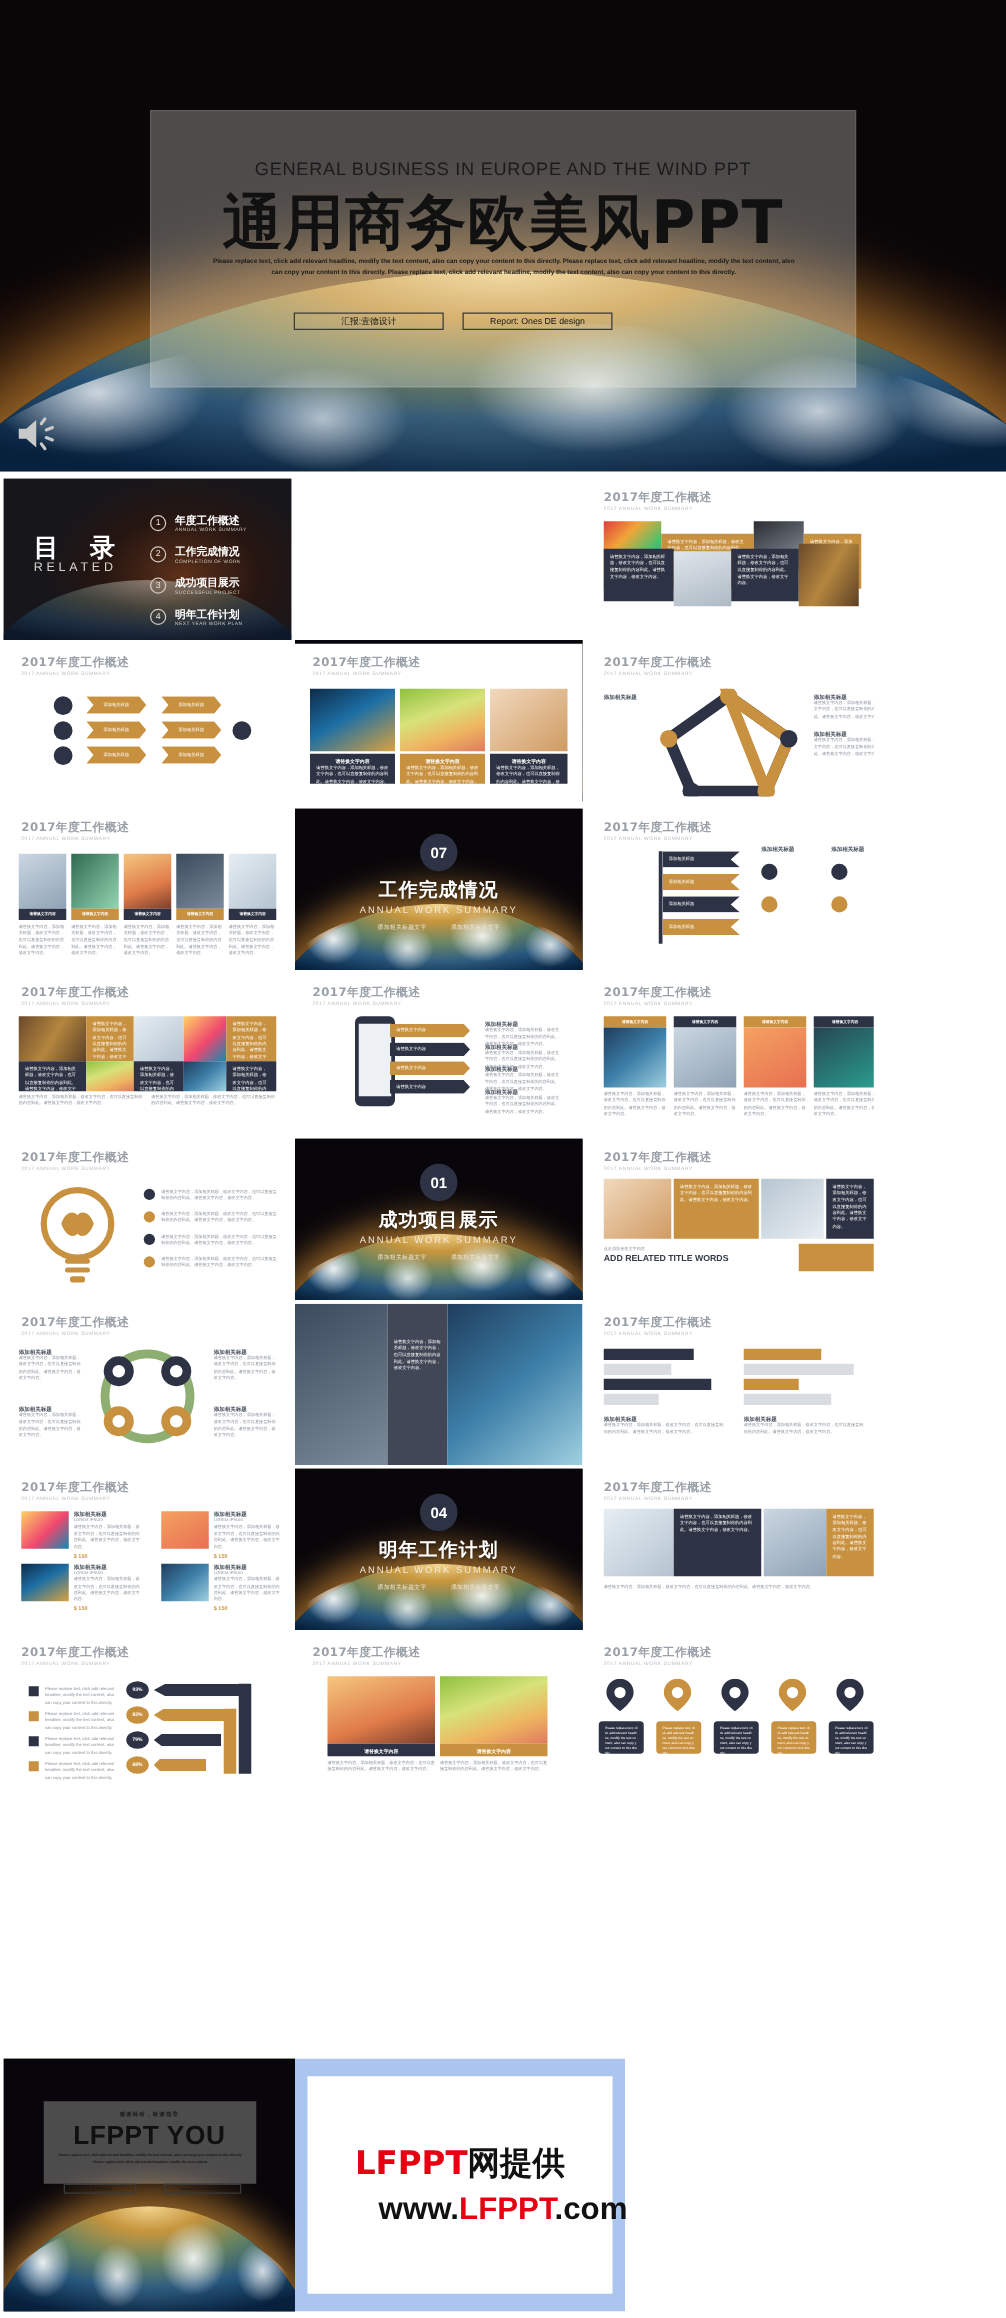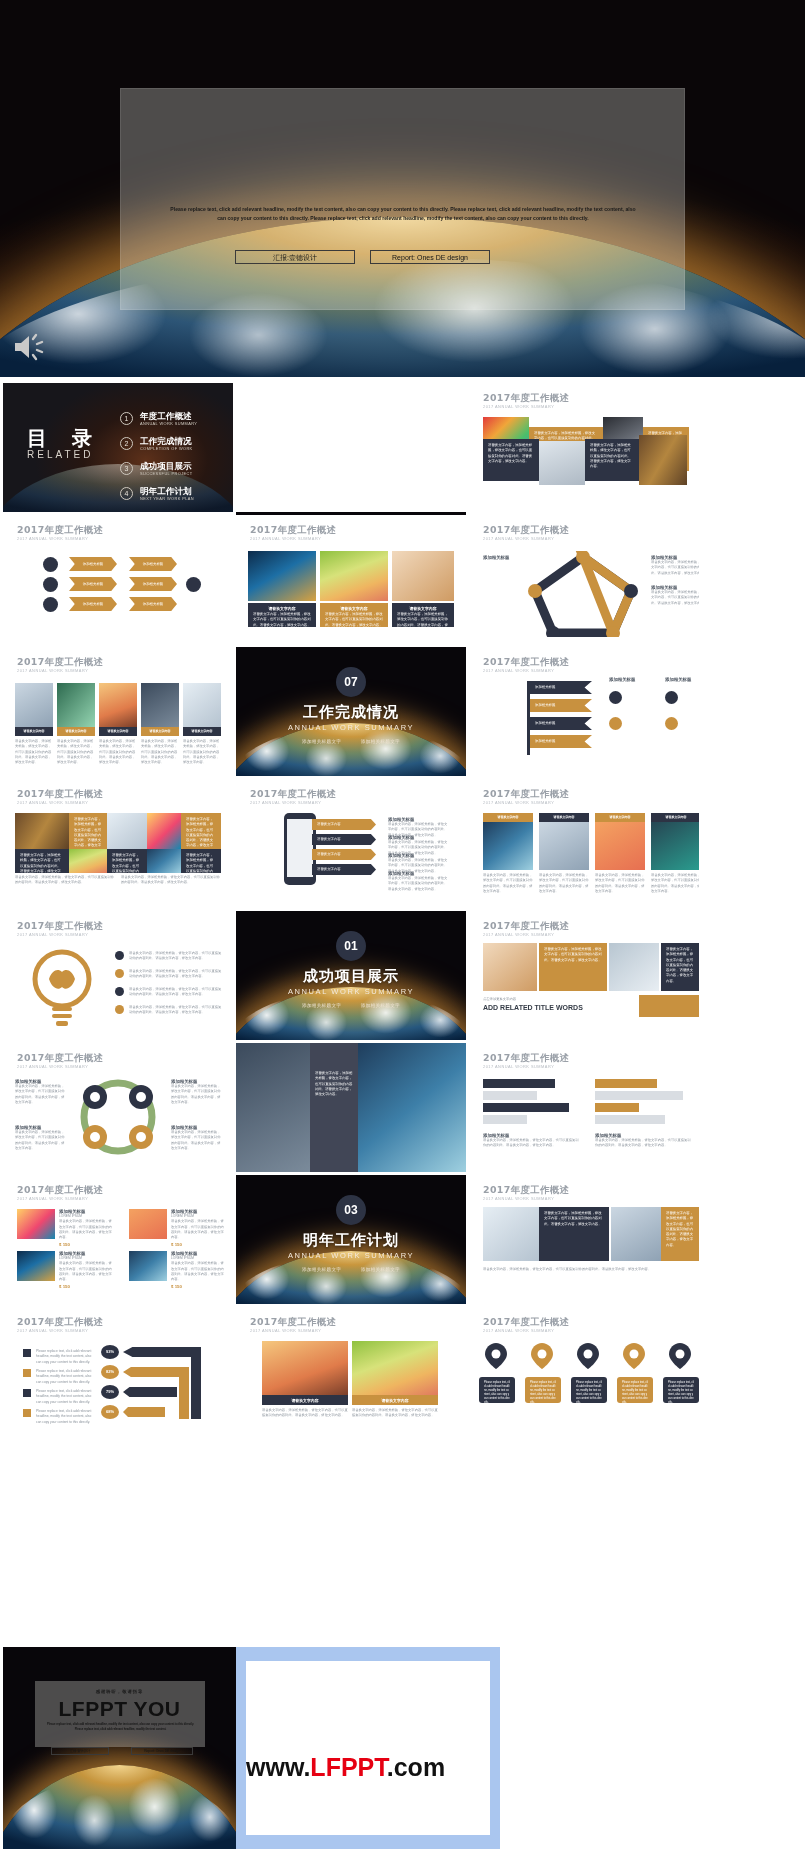--- a/index.html
+++ b/index.html
@@ -168,34 +168,36 @@
      font-size:2.7px; color:#161616; line-height:1.7; font-weight:700; }
   .ty-btn { position:absolute; top:100px; height:8px; border:1px solid #3a3a3a;
      font-size:3.3px; color:#151515; text-align:center; line-height:7px; }
 
   
   .promo { position:absolute; left:236px; top:1647px; width:264px; height:202px;
      background:#aac6ef; padding:14px 10px; }
   .promo-in { width:100%; height:100%; background:#fff; position:relative; }
   .promo-l1 { position:absolute; top:52px; left:0; width:100%; text-align:center;
      font-size:26px; font-weight:700; color:#111; font-family:"DejaVu Sans", sans-serif; }
-  .promo-l2 { position:absolute; top:92px; left:0; width:100%; text-align:left;
+  .promo-l2 { position:absolute; top:92px; left:12px; width:100%; text-align:right;
      font-size:25px; font-weight:700; color:#111; }
   .rd { color:#e60012; }
 </style>
 </head>
 <body>
 
 <div class="page">
 
   <div class="hero">
     <div class="earth"></div>
     <div class="clouds"></div>
     <div class="glass"></div>
     <div class="hero-inner">
+      <div class="hero-en">GENERAL BUSINESS IN EUROPE AND THE WIND PPT</div>
+      <div class="hero-cn">通用商务欧美风PPT</div>
       <div class="hero-desc">Please replace text, click add relevant headline, modify the text content, also can copy your content to this directly. Please replace text, click add relevant headline, modify the text content, also can copy your content to this directly. Please replace text, click add relevant headline, modify the text content, also can copy your content to this directly.</div>
       <div class="hero-btns">
         <div class="hero-btn l">汇报:壹德设计</div>
         <div class="hero-btn r">Report: Ones DE design</div>
       </div>
     </div>
     <svg class="speaker" viewBox="0 0 34 30">
       <path d="M3 11h6l8-7v22l-8-7H3z" fill="#c9c9c9"></path>
       <g stroke="#c9c9c9" stroke-width="2.4" stroke-linecap="round">
         <line x1="21" y1="7" x2="24" y2="3"></line>
@@ -682,21 +684,21 @@
           <div class="hd5">添加相关标题</div>
           <div class="lnt">LOREM IPSUM</div>
           <div class="lnt">请替换文字内容，添加相关标题，修改文字内容，也可以直接复制你的内容到此。请替换文字内容，修改文字内容。</div>
           <div class="hd5" style="color:#c8913f;margin-top:2px">$ 150</div>
         </div>
       </div>
 
       <div class="cell c1 space">
         <div class="earth2"></div>
           <div class="cl2"></div>
-        <div class="divbadge">03</div>
+        <div class="divbadge">04</div>
         <div class="divcn">明年工作计划</div>
         <div class="diven">ANNUAL WORK SUMMARY</div>
         <div class="divbul">
           <span>添加相关标题文字</span>
           <span>添加相关标题文字</span>
         </div>
       </div>
 
       <div class="cell c2 white">
         <div class="sl-h-cn">2017年度工作概述</div>
@@ -838,19 +840,22 @@
     <div class="glass2"></div>
     <div class="ty-sub">感谢聆听，敬请指导</div>
     <div class="ty-big">LFPPT YOU</div>
     <div class="ty-desc">Please replace text, click add relevant headline, modify the text content, also can copy your content to this directly. Please replace text, click add relevant headline, modify the text content.</div>
     <div class="ty-btn" style="left:48px;width:58px">汇报:壹德设计</div>
     <div class="ty-btn" style="left:128px;width:62px">Report: Ones DE design</div>
   </div>
 
   <div class="promo">
     <div class="promo-in">
+      <div class="promo-l1">
+        <span class="rd">LFPPT</span><span>网提供</span>
+      </div>
       <div class="promo-l2">
         <span>www.</span><span class="rd">LFPPT</span><span>.com</span>
       </div>
     </div>
   </div>
 
 </div>
 
 </body></html>

